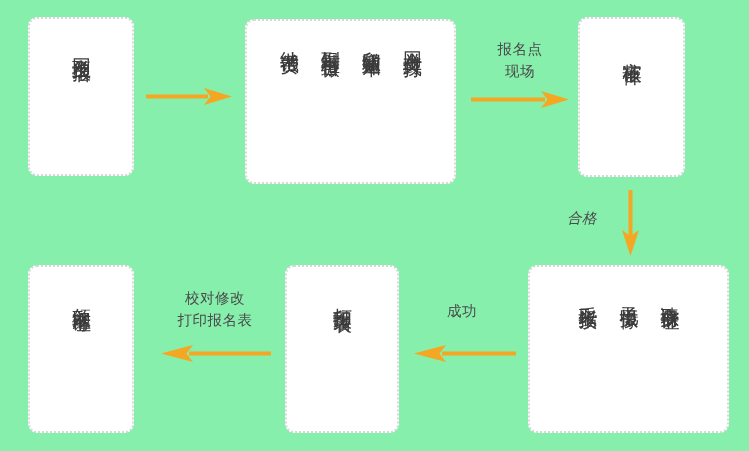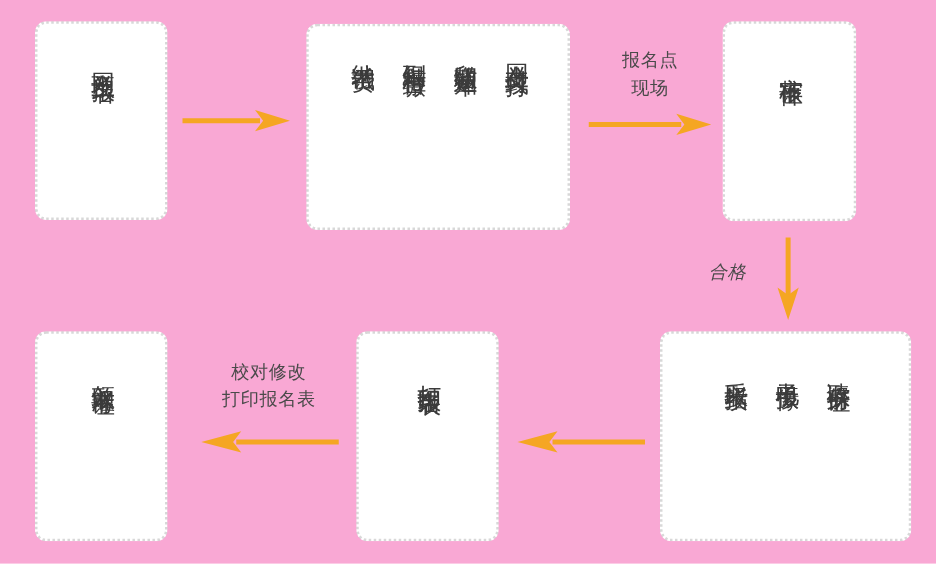--- a/index.html
+++ b/index.html
@@ -8,21 +8,21 @@
     padding: 0;
     background: #ffffff;
   }
   body {
     font-family: "Liberation Sans", "DejaVu Sans", sans-serif;
   }
   #canvas {
     position: relative;
     width: 749px;
     height: 451px;
-    background: #f9a8d4;
+    background: #86efac;
     overflow: hidden;
   }
 
   
   .node {
     position: absolute;
     box-sizing: border-box;
     border: 2px dotted #d8d8d8;
     border-radius: 9px;
     background: #ffffff;
@@ -106,20 +106,21 @@
       <path d="M9.5 66 L1 40 L9.5 46 L18 40 Z" fill="#F5A623"></path>
     </svg>
   </div>
 
   <div class="node" style="left:528px; top:265px; width:201px; height:168px; padding-top:24px;">
     <div class="vcol">读取身份证</div>
     <div class="vcol">电子摄像</div>
     <div class="vcol">采取指纹</div>
   </div>
 
+  <div class="edge-label" style="left:415px; top:300px; width:94px;">成功</div>
 
   <div class="arrow" style="left:414px; top:344px; width:102px; height:20px;">
     <svg width="102" height="20" viewBox="0 0 102 20">
       <path d="M102 9.5 L28 9.5" stroke="#F5A623" stroke-width="4" fill="none"></path>
       <path d="M0 9.5 L32 1 L25.5 9.5 L32 18 Z" fill="#F5A623"></path>
     </svg>
   </div>
 
   <div class="node" style="left:285px; top:265px; width:114px; height:168px; padding-top:26px;">
     <div class="vcol">打印报名表</div>

